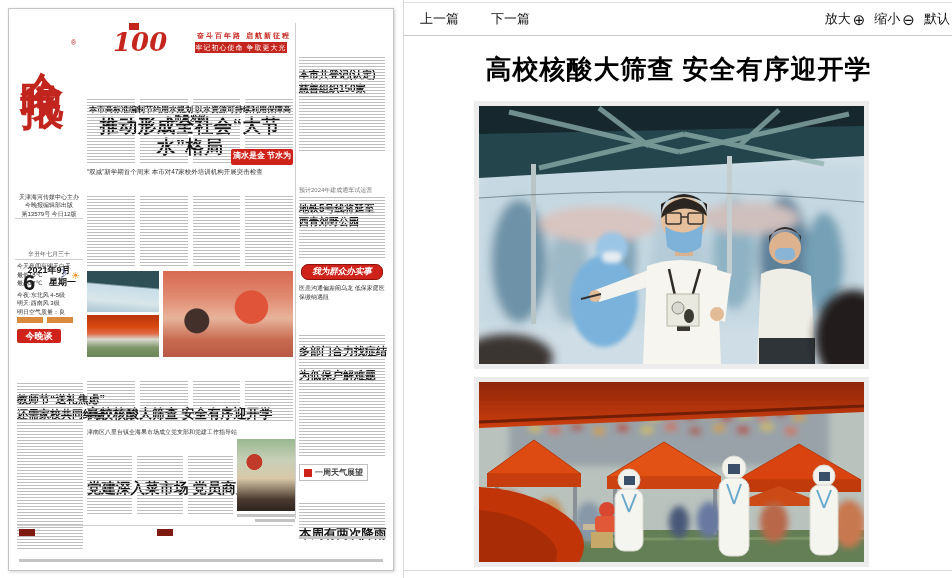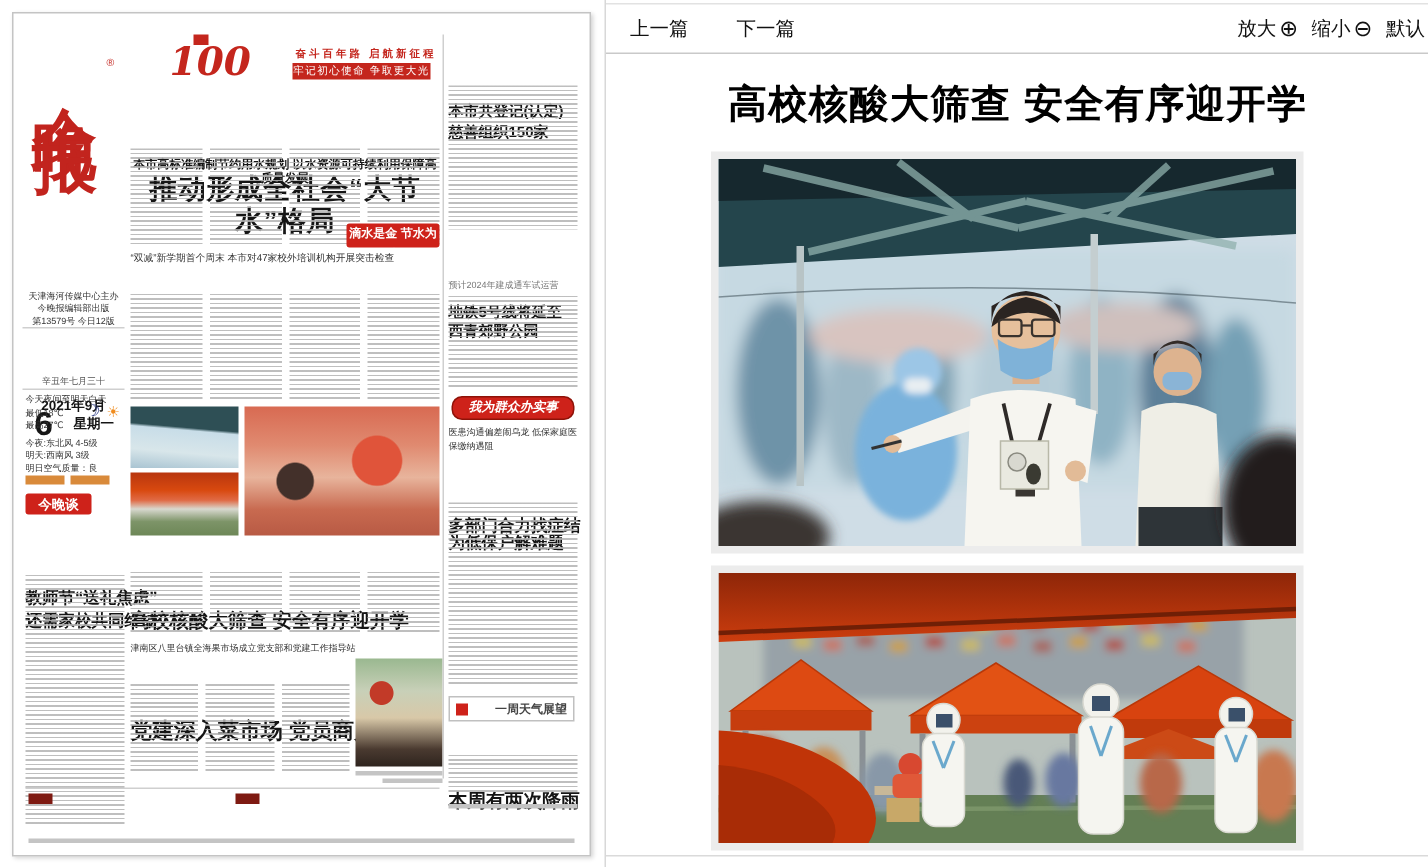--- a/index.html
+++ b/index.html
@@ -146,24 +146,24 @@
     <div class="abs ft" style="left:290px;top:48px;width:86px;height:96px;"></div>
 
     <div class="abs hl" style="left:290px;top:150px;font-size:10px;">地铁5号线将延至</div>
     <div class="abs hl" style="left:290px;top:163px;font-size:10px;">西青郊野公园</div>
     <div class="abs" style="left:290px;top:177px;font-size:6px;color:#777;">预计2024年建成通车试运营</div>
     <div class="abs ft" style="left:290px;top:188px;width:86px;height:62px;"></div>
 
     <div class="abs stamp" style="left:292px;top:255px;width:80px;height:14px;">我为群众办实事</div>
     <div class="abs" style="left:290px;top:275px;width:86px;font-size:6px;color:#333;">医患沟通偏差闹乌龙 低保家庭医保缴纳遇阻</div>
     <div class="abs hl" style="left:290px;top:292px;font-size:11px;">多部门合力找症结</div>
-    <div class="abs hl" style="left:290px;top:303px;font-size:11px;">为低保户解难题</div>
+    <div class="abs hl" style="left:290px;top:316px;font-size:11px;">为低保户解难题</div>
     <div class="abs ft" style="left:290px;top:326px;width:86px;height:122px;"></div>
 
-    <div class="abs" style="left:290px;top:455px;display:flex;align-items:center;gap:18px;border:1px solid #c0c0c0;padding:2px 4px;">
+    <div class="abs" style="left:290px;top:455px;display:flex;align-items:center;gap:3px;border:1px solid #c0c0c0;padding:2px 4px;">
       <span class="wsq"></span>
       <span style="font-size:8px;font-weight:bold;color:#444;">一周天气展望</span>
     </div>
     <div class="abs hl" style="left:290px;top:474px;font-size:12.5px;">本周有两次降雨</div>
     <div class="abs ft" style="left:290px;top:494px;width:86px;height:26px;"></div>
     <div class="abs tinybar" style="left:290px;top:527px;width:86px;"></div>
   </div>
 
   <div class="panel">
     <div class="toolbar">

